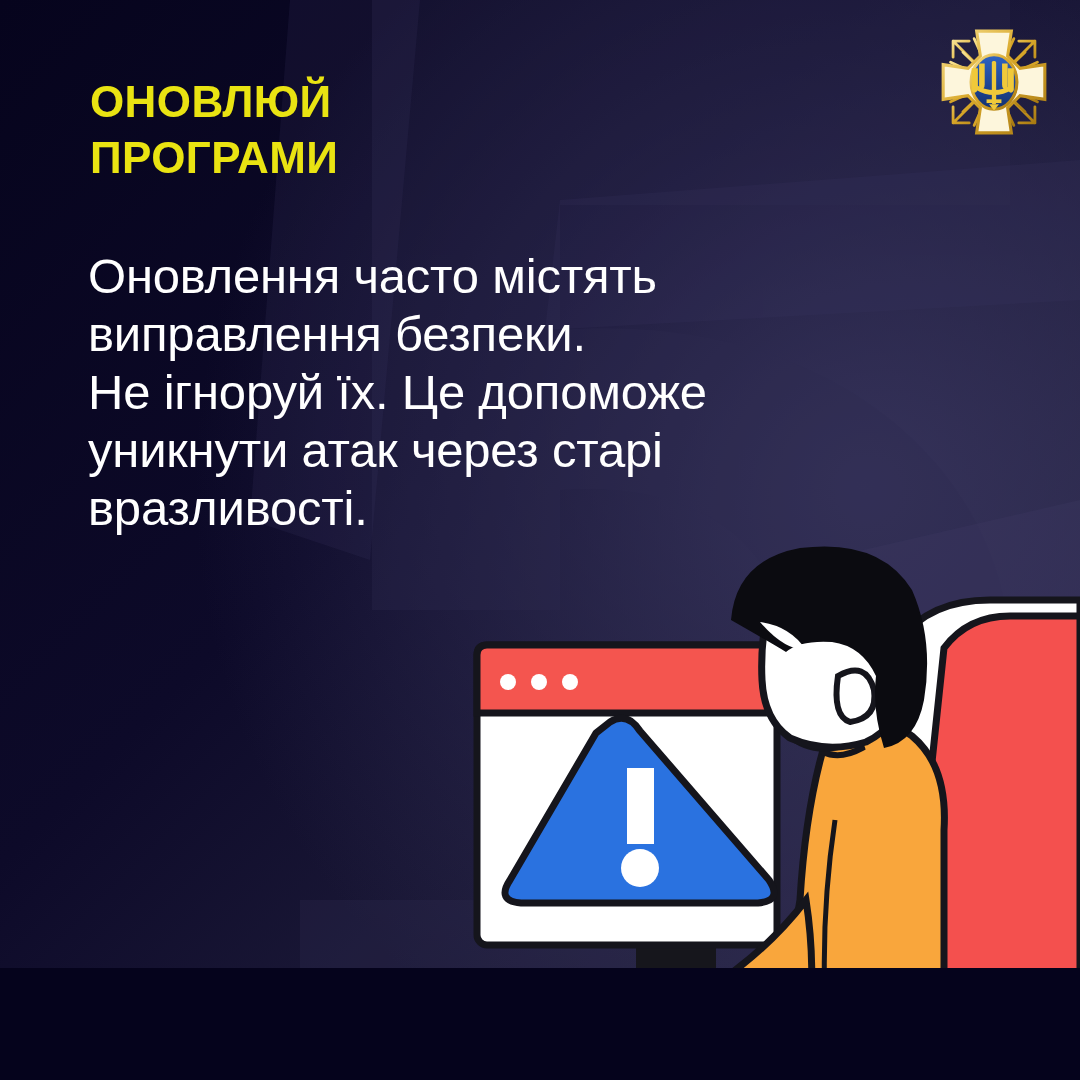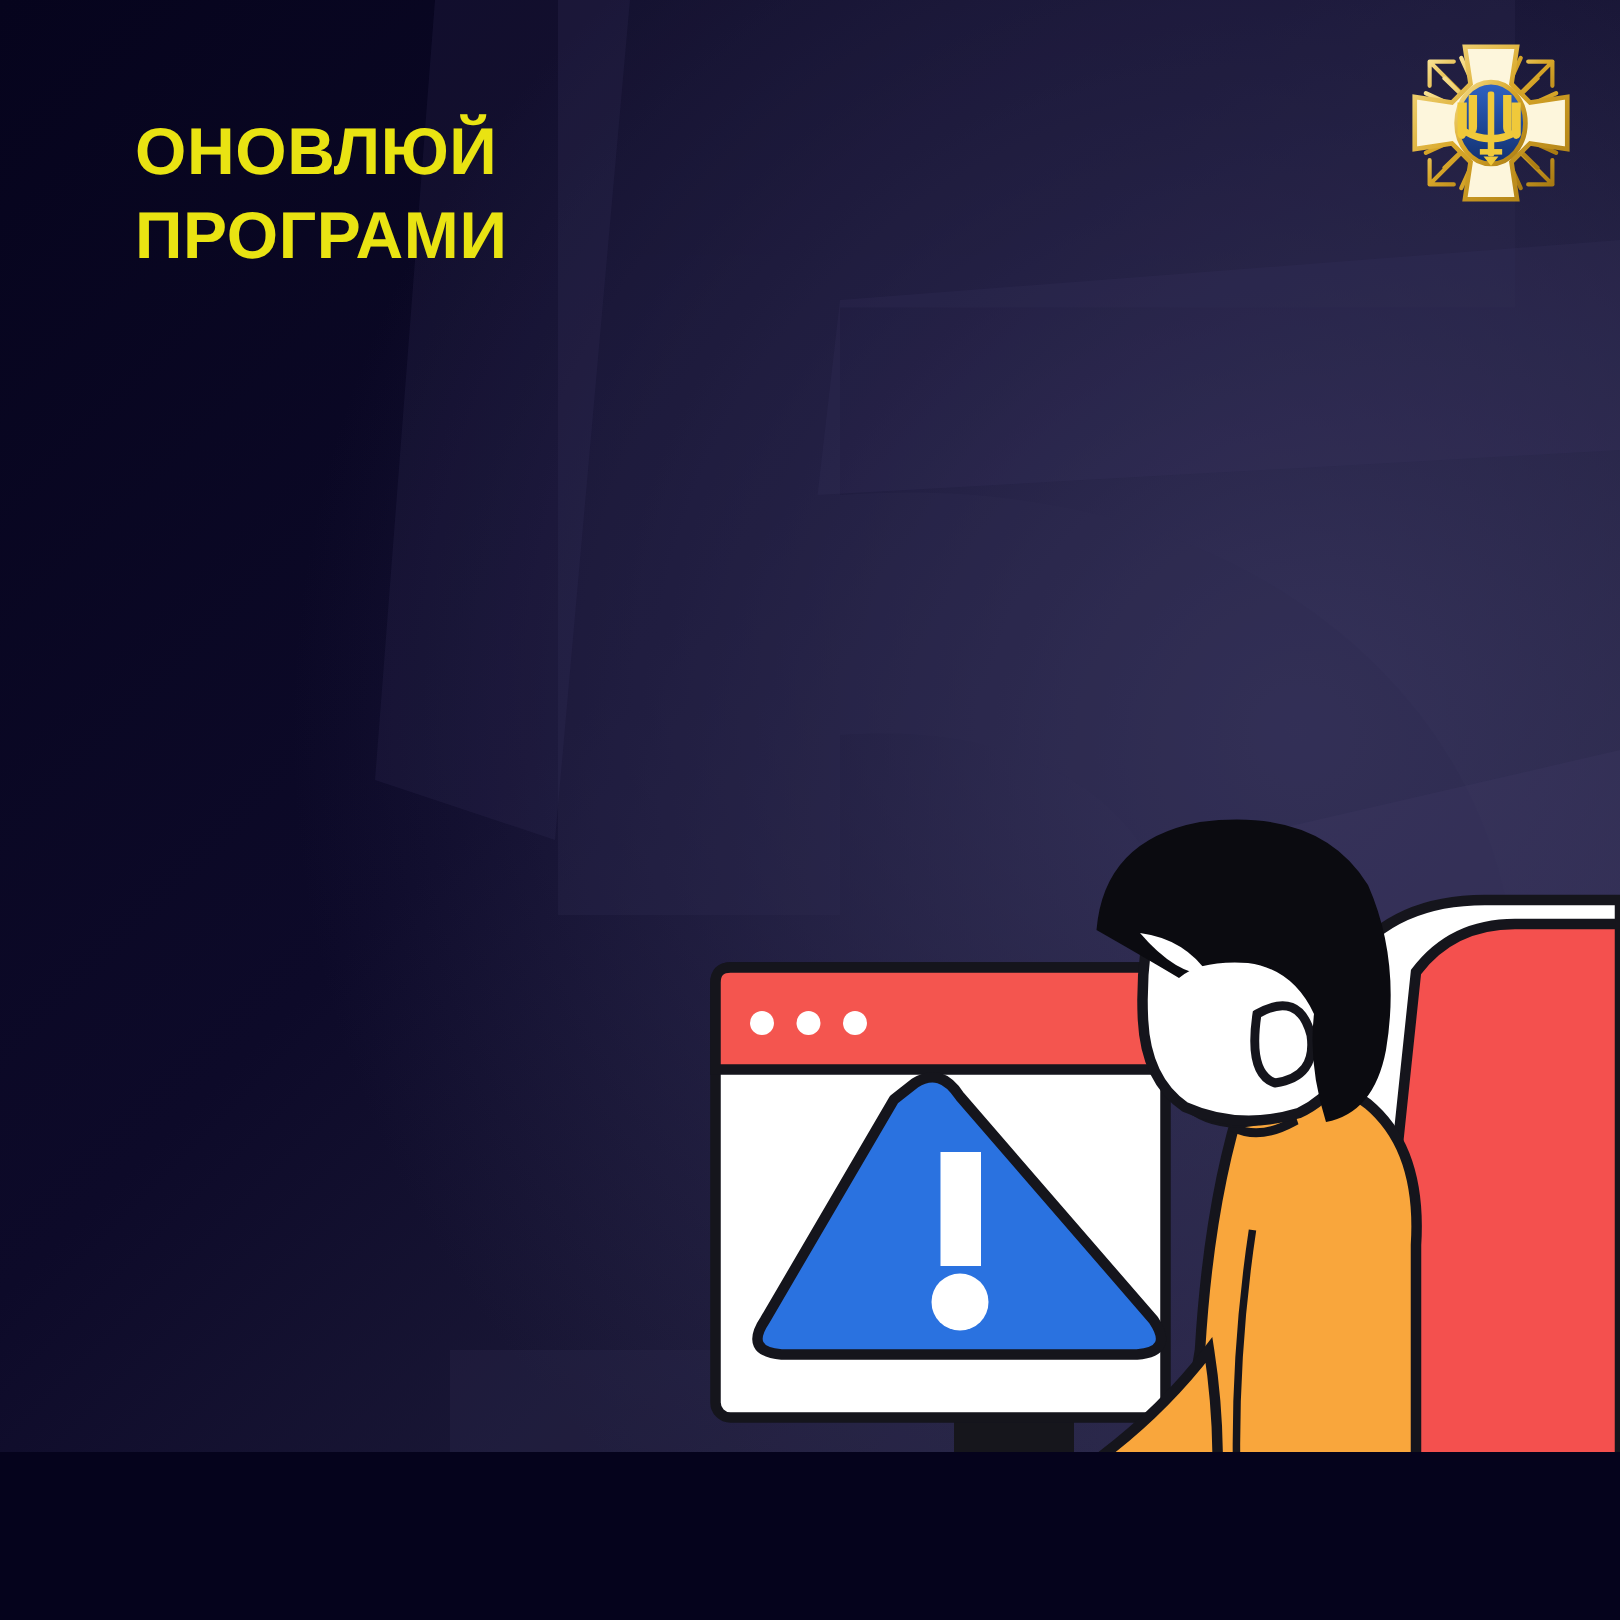--- a/index.html
+++ b/index.html
@@ -143,20 +143,25 @@
         <path d="M 70 104 Q 100 122, 130 104 L 130 112 Q 100 130, 70 112 Z"></path>
         <path d="M 88 128 L 112 128 L 112 134 L 88 134 Z"></path>
         <path d="M 92 136 L 108 136 L 100 146 Z"></path>
       </g>
     </svg>
   </div>
 
   <h1 id="headline">ОНОВЛЮЙ
 ПРОГРАМИ</h1>
 
+  <p id="bodycopy">Оновлення часто містять
+виправлення безпеки.
+Не ігноруй їх. Це допоможе
+уникнути атак через старі
+вразливості.</p>
 
   <div id="illustration">
     <svg viewBox="0 0 1080 1080">
 
       <rect x="636" y="940" width="80" height="140" fill="#16161c"></rect>
 
       <g>
         <rect x="477" y="645" width="300" height="300" rx="10" fill="#ffffff" stroke="#15151c" stroke-width="7"></rect>
 
         <path d="M 477 655 Q 477 645 487 645 L 767 645 Q 777 645 777 655 L 777 713 L 477 713 Z" fill="#f4554f" stroke="#15151c" stroke-width="7"></path>

